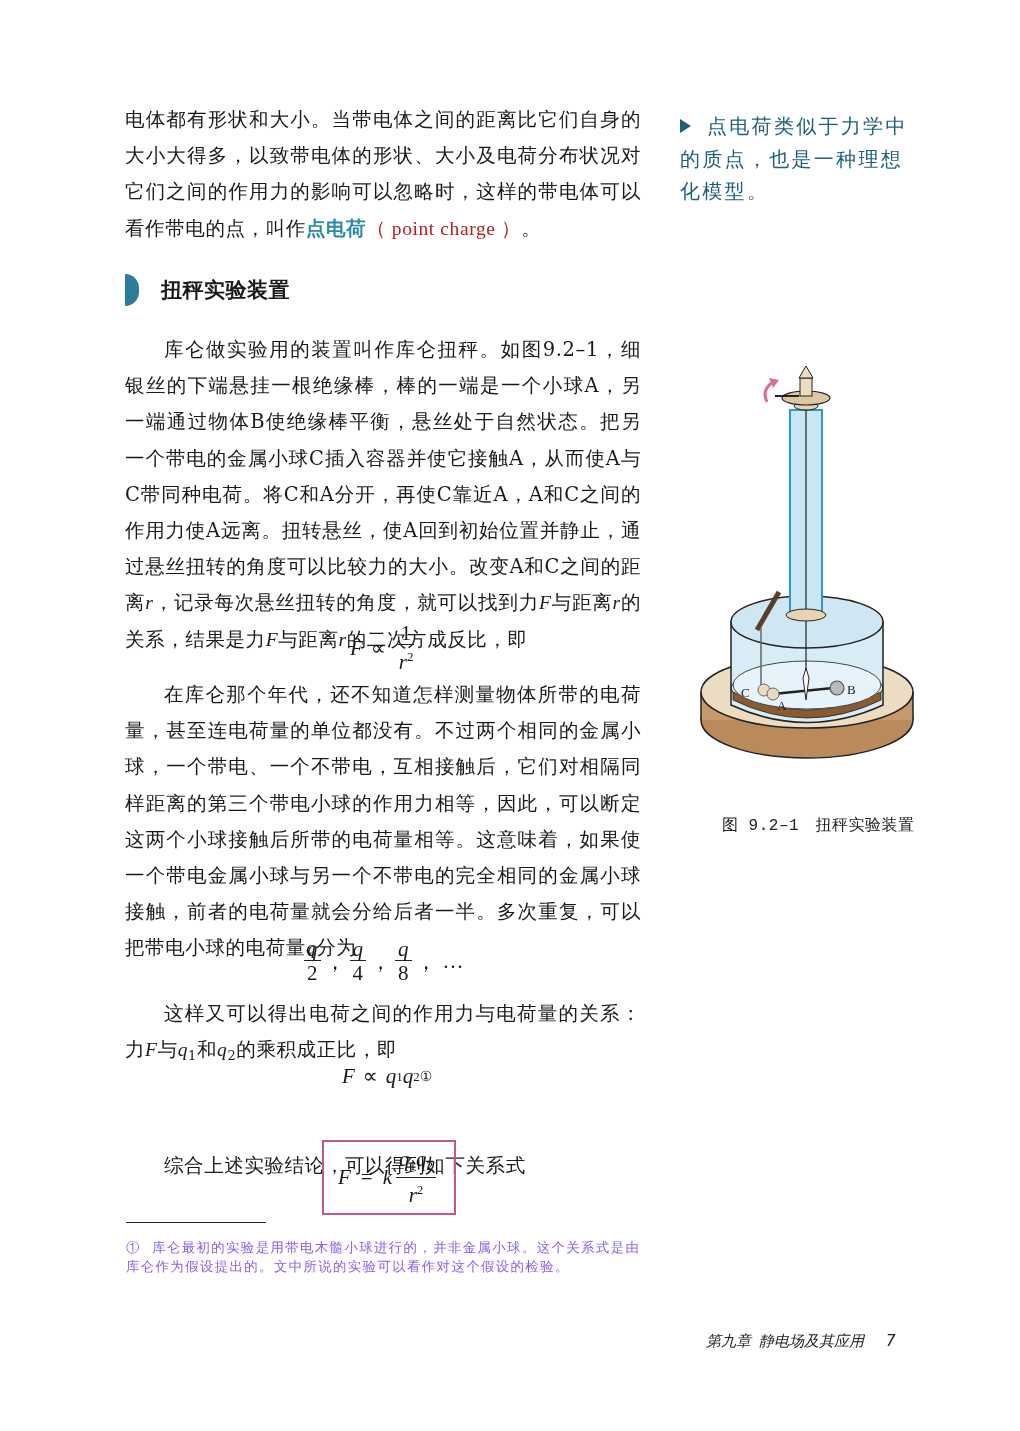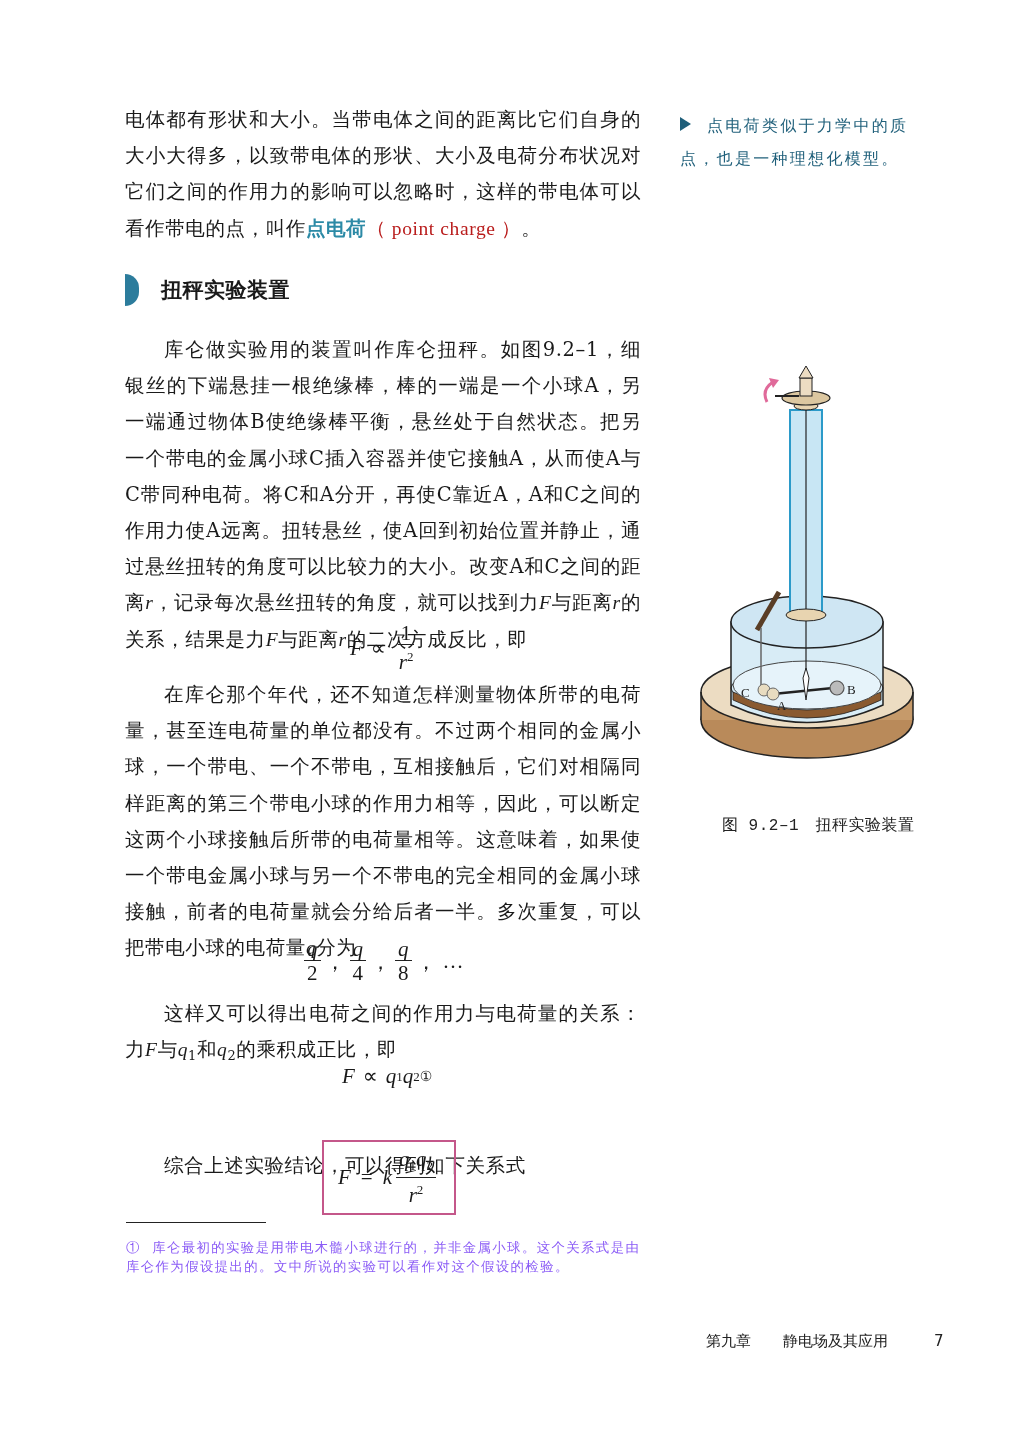--- a/index.html
+++ b/index.html
@@ -7,32 +7,32 @@
          font-family: "DejaVu Serif", "Liberation Serif", serif; color: #1a1a1a; }
   .main-col { position: absolute; left: 125px; top: 102px; width: 516px; }
   .para { font-size: 19.5px; line-height: 36.2px; letter-spacing: 0.6px; margin: 0; text-align: justify; }
   .para.indent { text-indent: 39px; }
   .term { color: #2c8aa6; font-weight: bold; font-family: "DejaVu Sans", "Liberation Sans", sans-serif; }
   .term-en { color: #b91c1c; font-family: "Liberation Serif", serif; }
   .it { font-style: italic; font-family: "Liberation Serif", serif; }
   .section-heading { position: absolute; left: 125px; top: 272px; height: 36px; display: flex; align-items: center; }
   .half-disc { width: 14px; height: 32px; background: #2c7c9c; border-radius: 0 16px 16px 0; margin-right: 22px; }
   .section-title { font-family: "DejaVu Sans", "Liberation Sans", sans-serif; font-weight: bold; font-size: 21px; letter-spacing: 0.5px; }
-  .sidebar-note { position: absolute; left: 680px; top: 110px; width: 232px; font-size: 16px; line-height: 32.5px; letter-spacing: 2.3px; color: #1f5f7a; }
+  .sidebar-note { position: absolute; left: 680px; top: 110px; width: 232px; font-size: 20px; line-height: 32.5px; letter-spacing: 2.3px; color: #1f5f7a; }
   .tri { display: inline-block; width: 0; height: 0; border-top: 7px solid transparent; border-bottom: 7px solid transparent; border-left: 11px solid #1f5f7a; margin-right: 16px; vertical-align: 0px; }
   .formula { position: absolute; font-family: "Liberation Serif", serif; font-size: 21px; display: flex; align-items: center; }
   .frac { display: inline-flex; flex-direction: column; align-items: center; margin: 0 4px; }
   .frac .num { border-bottom: 1.3px solid #222; padding: 0 3px; line-height: 22px; }
   .frac .den { line-height: 24px; }
   .sub { font-size: 13px; vertical-align: -4px; }
   .sup { font-size: 13px; vertical-align: 8px; }
   .boxed { border: 2px solid #c4578a; padding: 6px 14px; }
   .footnote-rule { position: absolute; left: 126px; top: 1222px; width: 140px; height: 1px; background: #222; }
   .footnote { position: absolute; left: 126px; top: 1238px; width: 516px; font-size: 13.4px; line-height: 19px; letter-spacing: 1.4px; color: #8b5cf6; }
-  .footer { position: absolute; left: 706px; top: 1332px; font-family: "DejaVu Sans", "Liberation Sans", sans-serif; font-size: 15px; color: #222; display: flex; gap: 32px; }
+  .footer { position: absolute; left: 706px; top: 1332px; font-family: "DejaVu Sans", "Liberation Sans", sans-serif; font-size: 15px; color: #222; display: flex; gap: 8px; font-style: italic; }
   .footer .page-num { margin-left: 14px; }
   .figure { position: absolute; left: 695px; top: 360px; width: 225px; height: 420px; }
   .fig-caption { position: absolute; left: 722px; top: 815px; font-family: Liberation Mono, monospace; font-size: 16px; color: #222; letter-spacing: 0.5px; }
 </style>
 </head>
 <body>
 
 <div class="main-col">
   <p class="para"><span>电体都有形状和大小。当带电体之间的距离比它们自身的大小大得多，以致带电体的形状、大小及电荷分布状况对它们之间的作用力的影响可以忽略时，这样的带电体可以看作带电的点，叫作</span><span class="term">点电荷</span><span class="term-en">（ point charge ）</span><span>。</span></p>
 </div>

